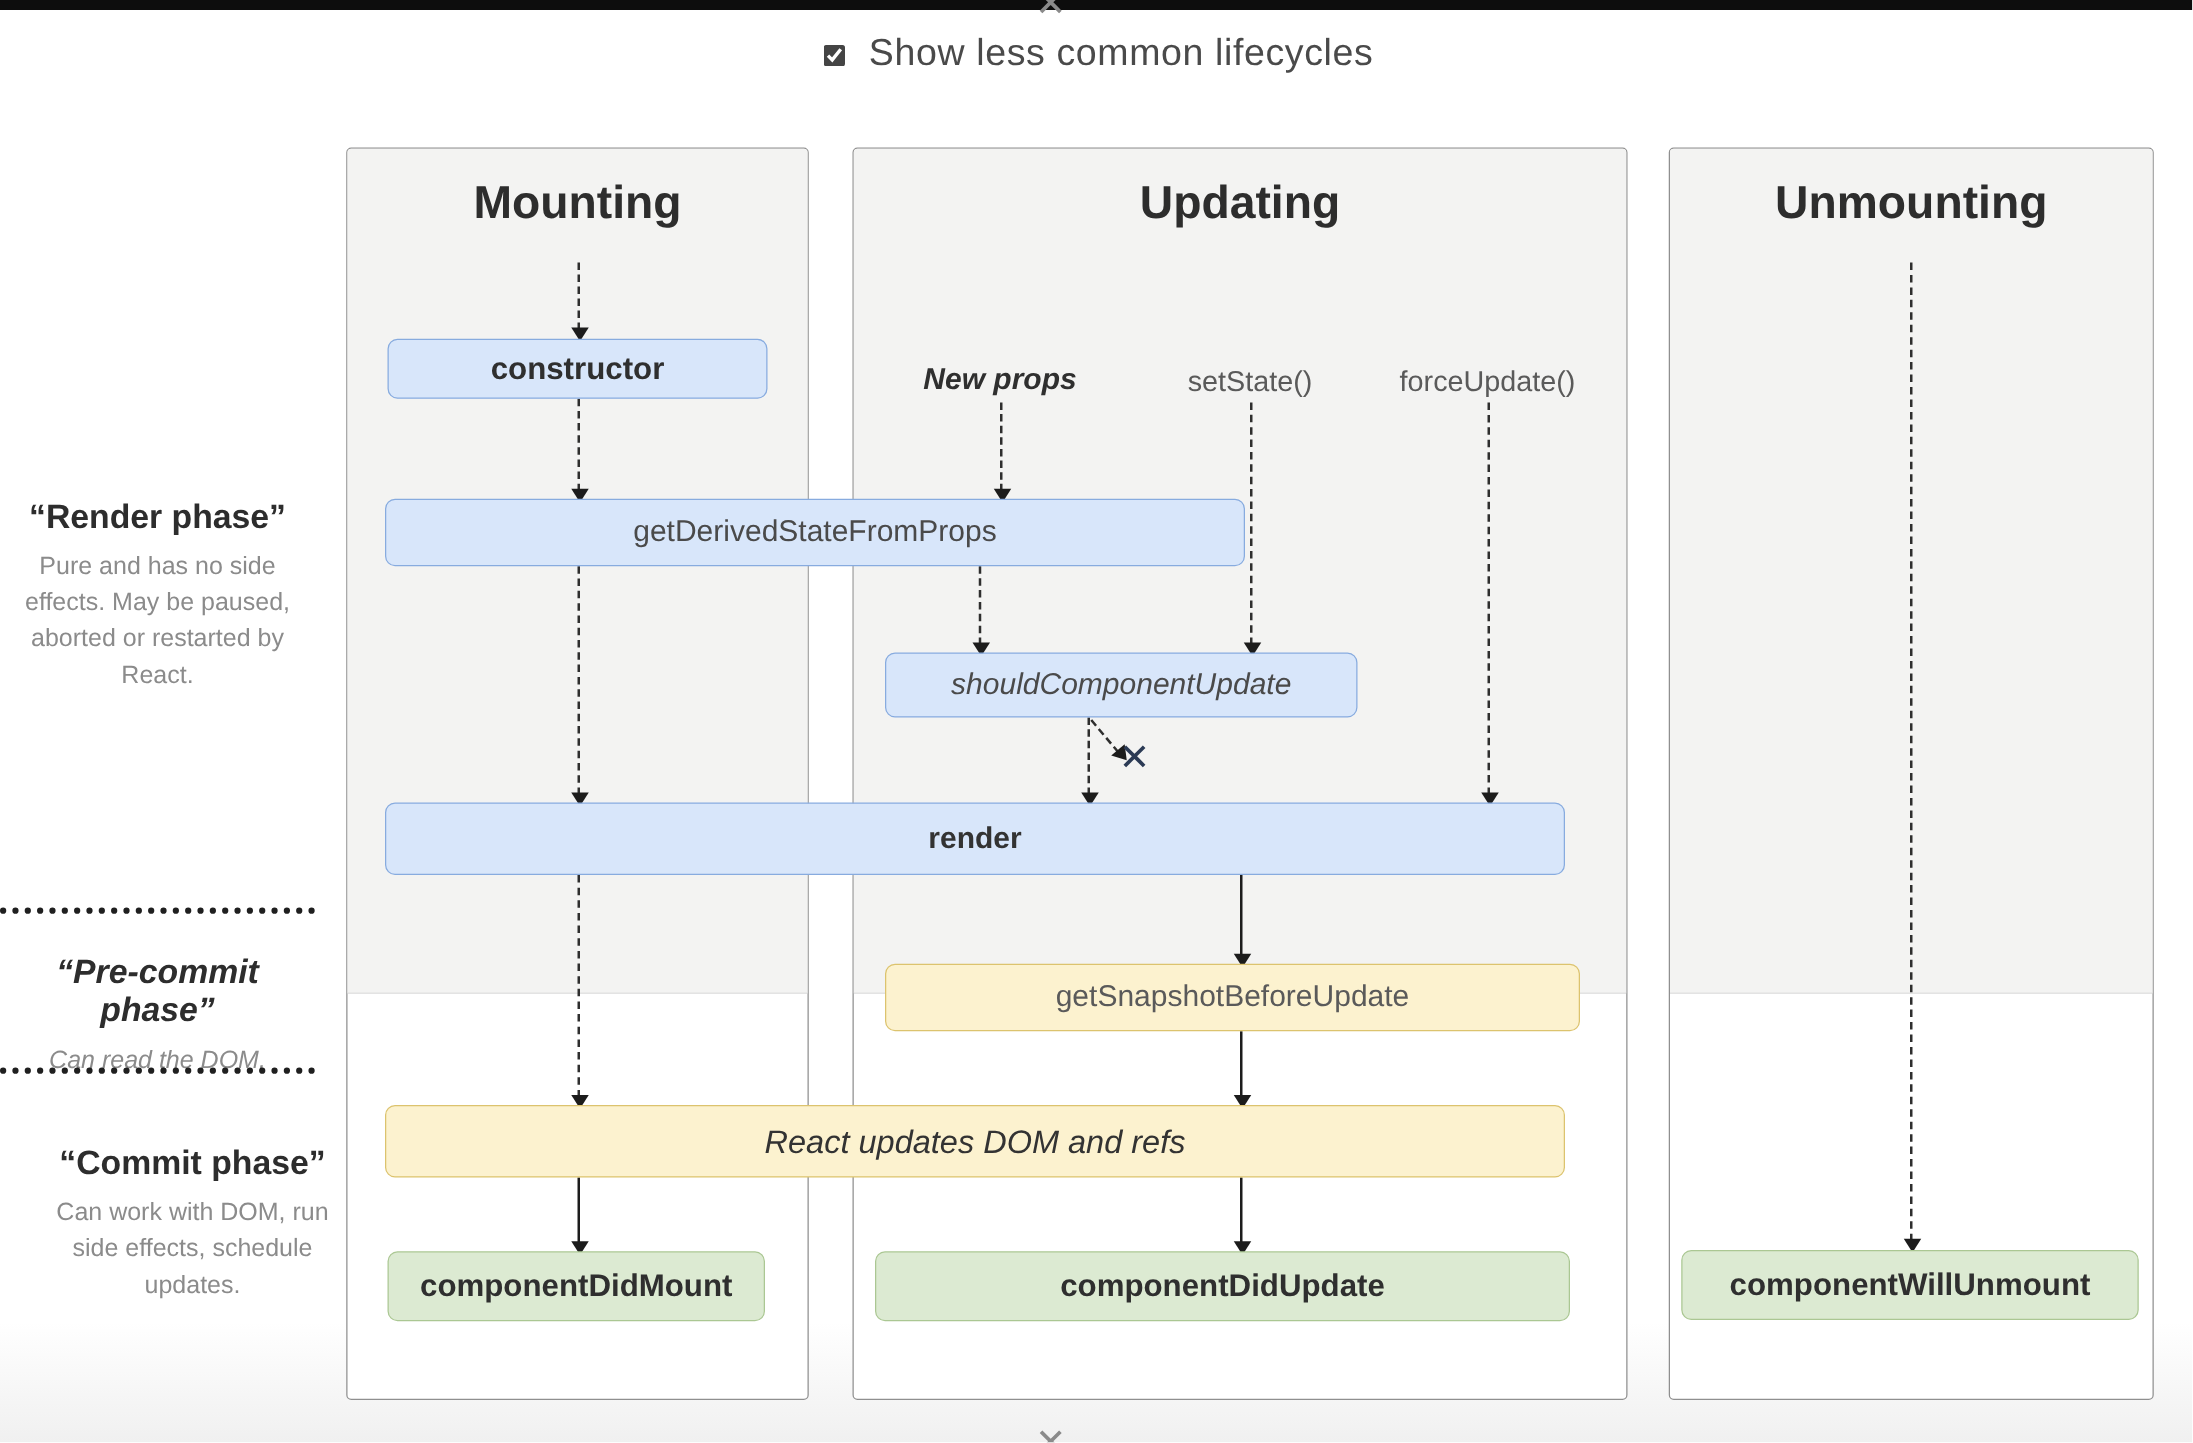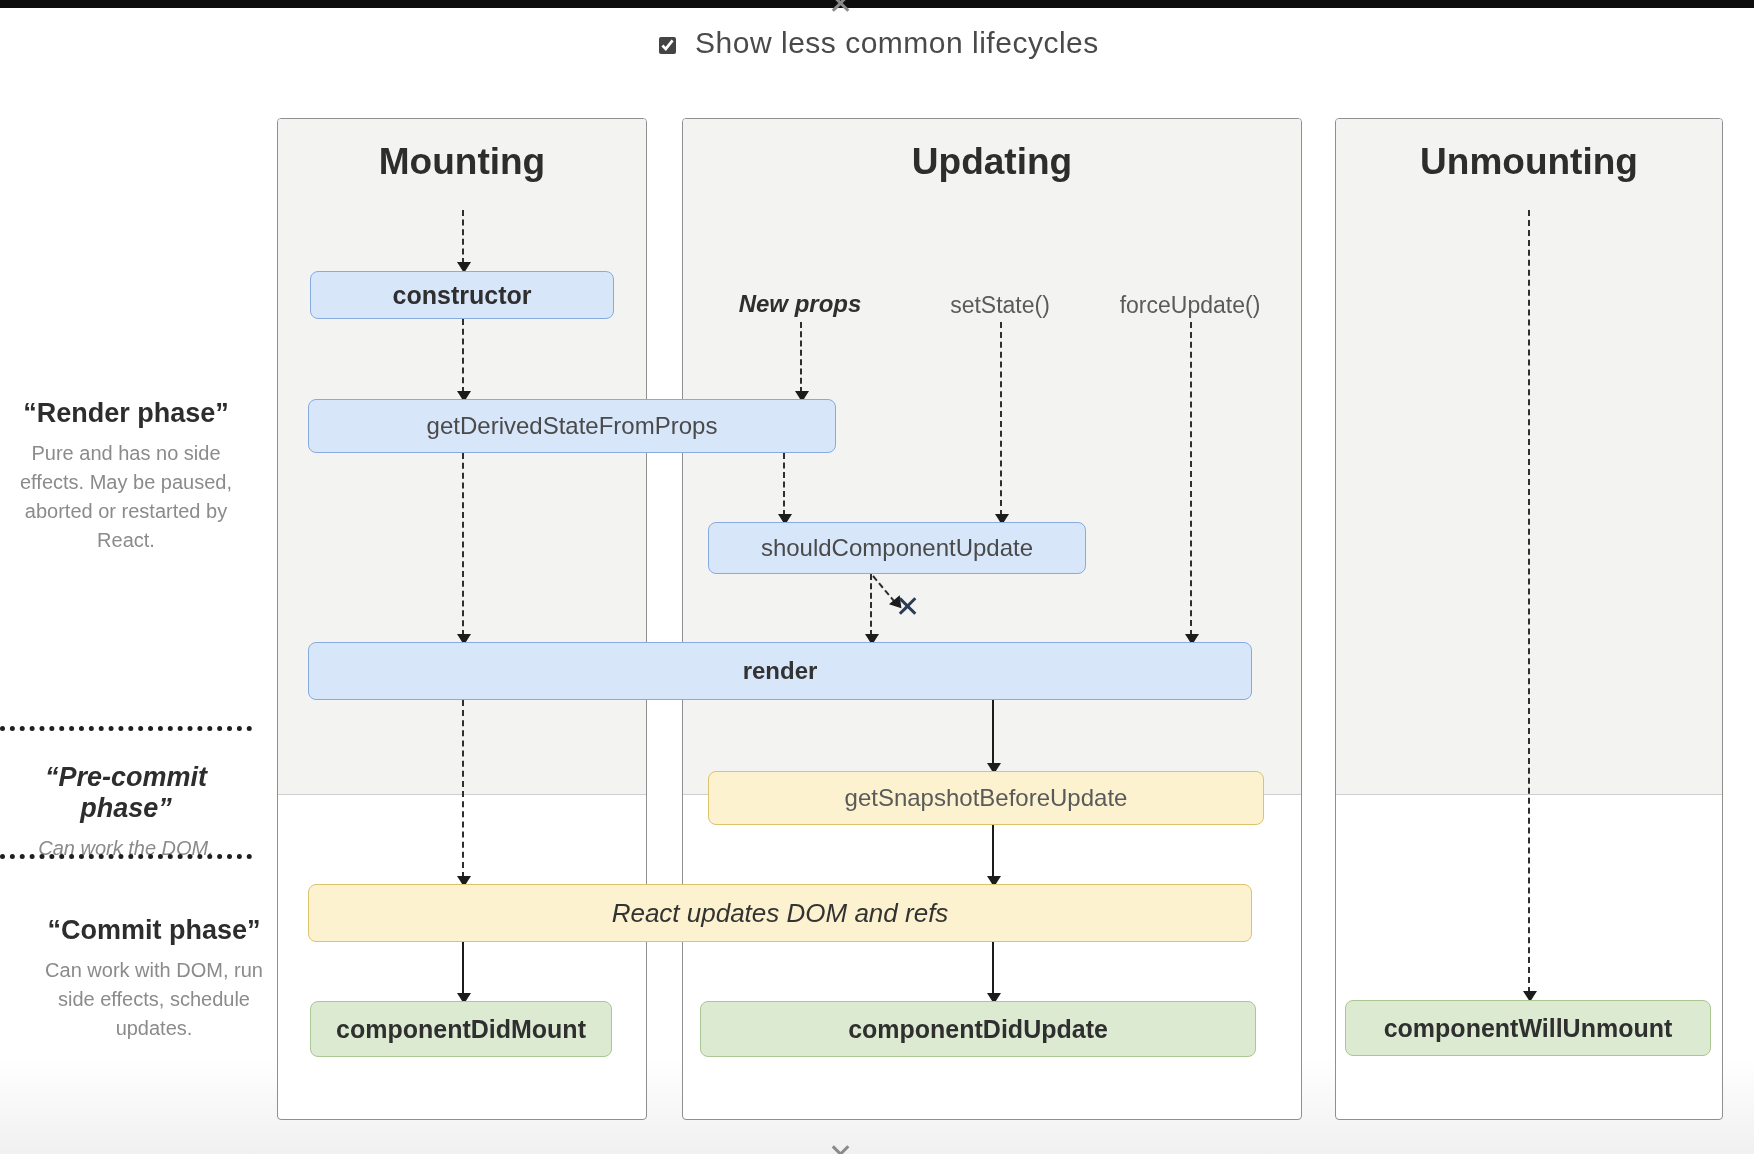--- a/index.html
+++ b/index.html
@@ -33,22 +33,22 @@
   
   .box{position:absolute;z-index:3;display:flex;align-items:center;justify-content:center;
     border-radius:8px;box-sizing:border-box;font-size:24px;color:#4a4a4a;}
   .box.blue{background:#d8e6fa;border:1px solid #87abdf;}
   .box.yellow{background:#fcf2cf;border:1px solid #dcc36e;}
   .box.green{background:#dcead2;border:1px solid #abc793;}
   .box.bold{font-weight:bold;color:#2f2f2f;font-size:25px;}
   .box.italic{font-style:italic;color:#333;font-size:26px;text-align:center;}
 
   #bx-constructor{left:310px;top:271px;width:304px;height:48px;}
-  #bx-getderived{left:308px;top:399px;width:528px;height:54px;}
-  #bx-shouldupdate{left:708px;top:522px;width:378px;height:52px;}
+  #bx-getderived{left:308px;top:399px;width:688px;height:54px;}
+  #bx-shouldupdate{left:708px;top:522px;width:378px;height:52px;font-style:italic;}
   #bx-render{left:308px;top:642px;width:944px;height:58px;font-weight:600;color:#333;}
   #bx-getsnapshot{left:708px;top:771px;width:556px;height:54px;color:#5a5a5a;}
   #bx-reactupdates{left:308px;top:884px;width:944px;height:58px;}
   #bx-didmount{left:310px;top:1001px;width:302px;height:56px;}
   #bx-didupdate{left:700px;top:1001px;width:556px;height:56px;}
   #bx-willunmount{left:1345px;top:1000px;width:366px;height:56px;}
 
   
   .trigger{position:absolute;z-index:3;text-align:center;font-size:23px;color:#5a5a5a;}
   #tg-newprops{left:730px;top:290px;width:140px;font-weight:bold;font-style:italic;color:#2f2f2f;font-size:24px;}
@@ -169,21 +169,21 @@
   <div class="box green bold" id="bx-didupdate">componentDidUpdate</div>
   <div class="box green bold" id="bx-willunmount">componentWillUnmount</div>
 
   <div class="phase-note" id="ph-render">
     <h3>“Render phase”</h3>
     <p>Pure and has no side effects. May be paused, aborted or restarted by React.</p>
   </div>
   <div class="dotline" id="dot-1"></div>
   <div class="phase-note" id="ph-precommit">
     <h3>“Pre-commit phase”</h3>
-    <p>Can work the DOM.</p>
+    <p>Can read the DOM.</p>
   </div>
   <div class="dotline" id="dot-2"></div>
   <div class="phase-note" id="ph-commit">
     <h3>“Commit phase”</h3>
     <p>Can work with DOM, run side effects, schedule updates.</p>
   </div>
 
 </div>
 
 </body></html>

